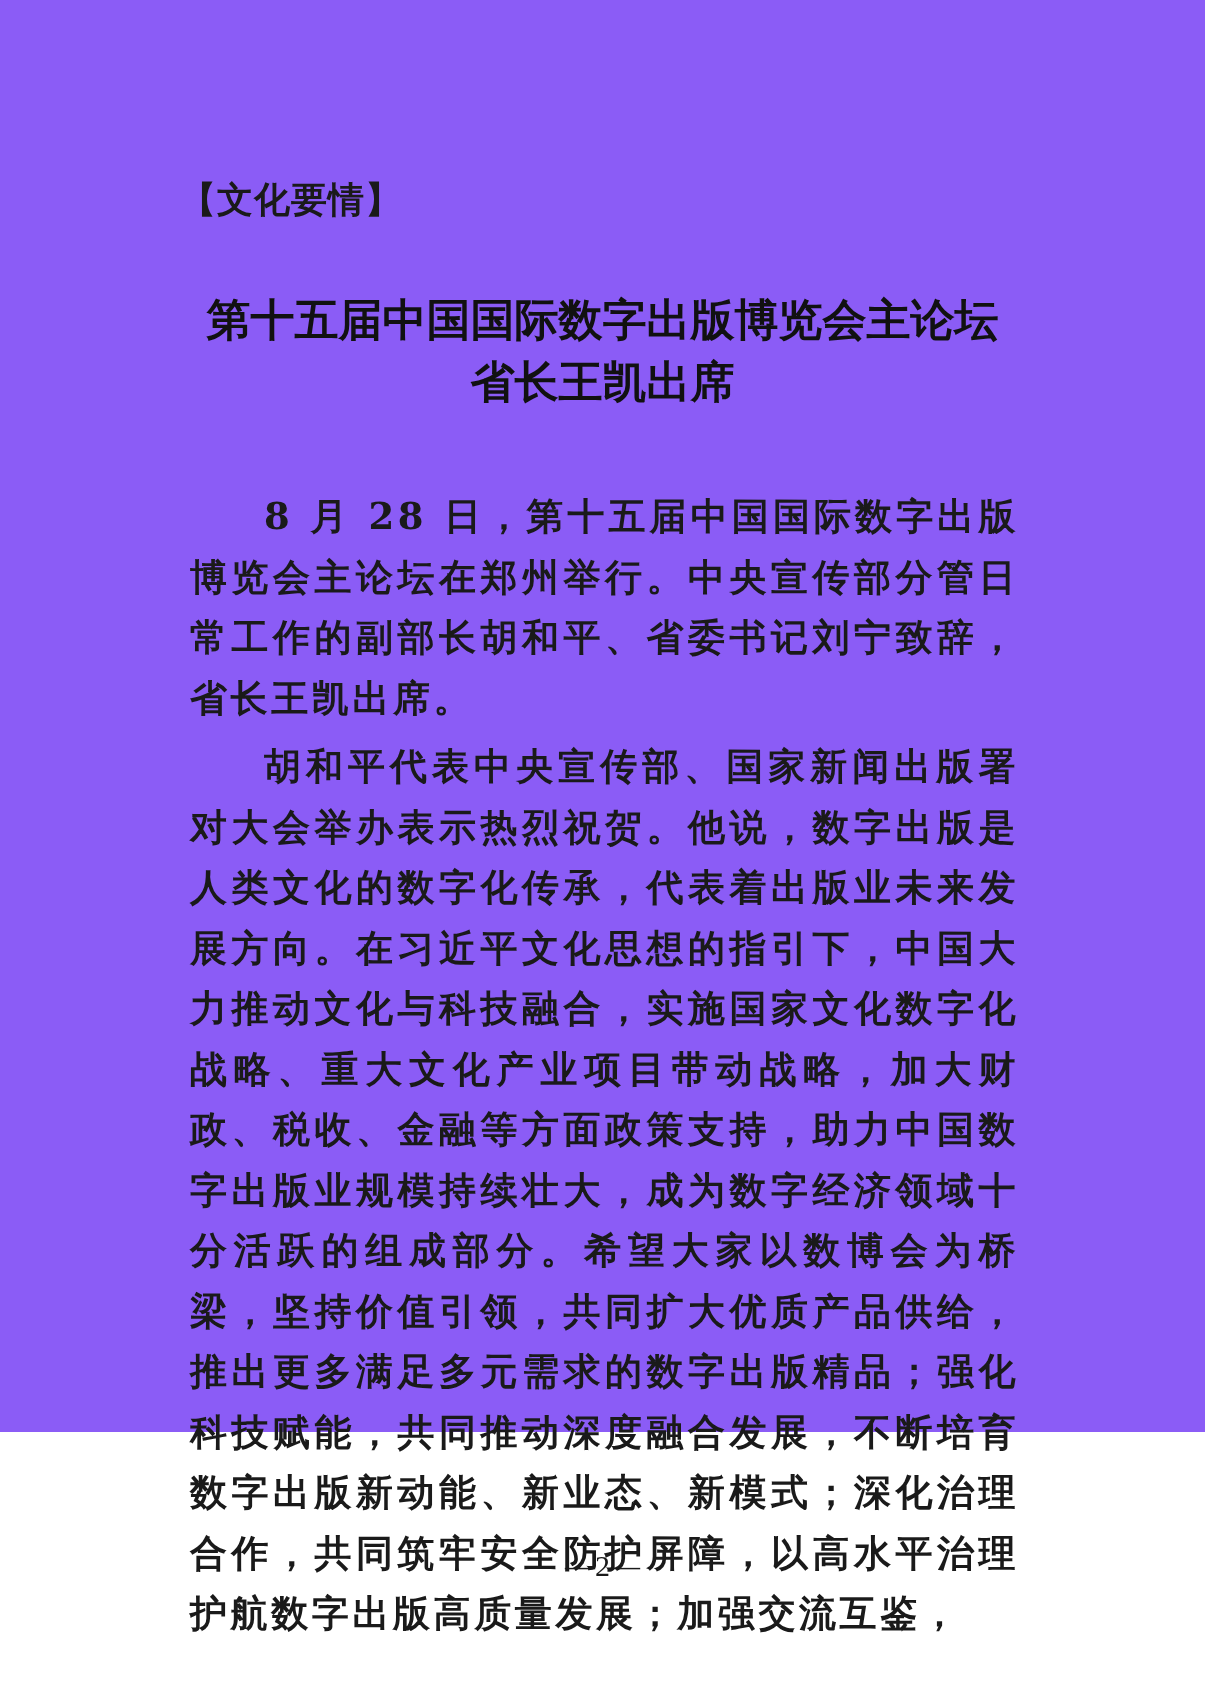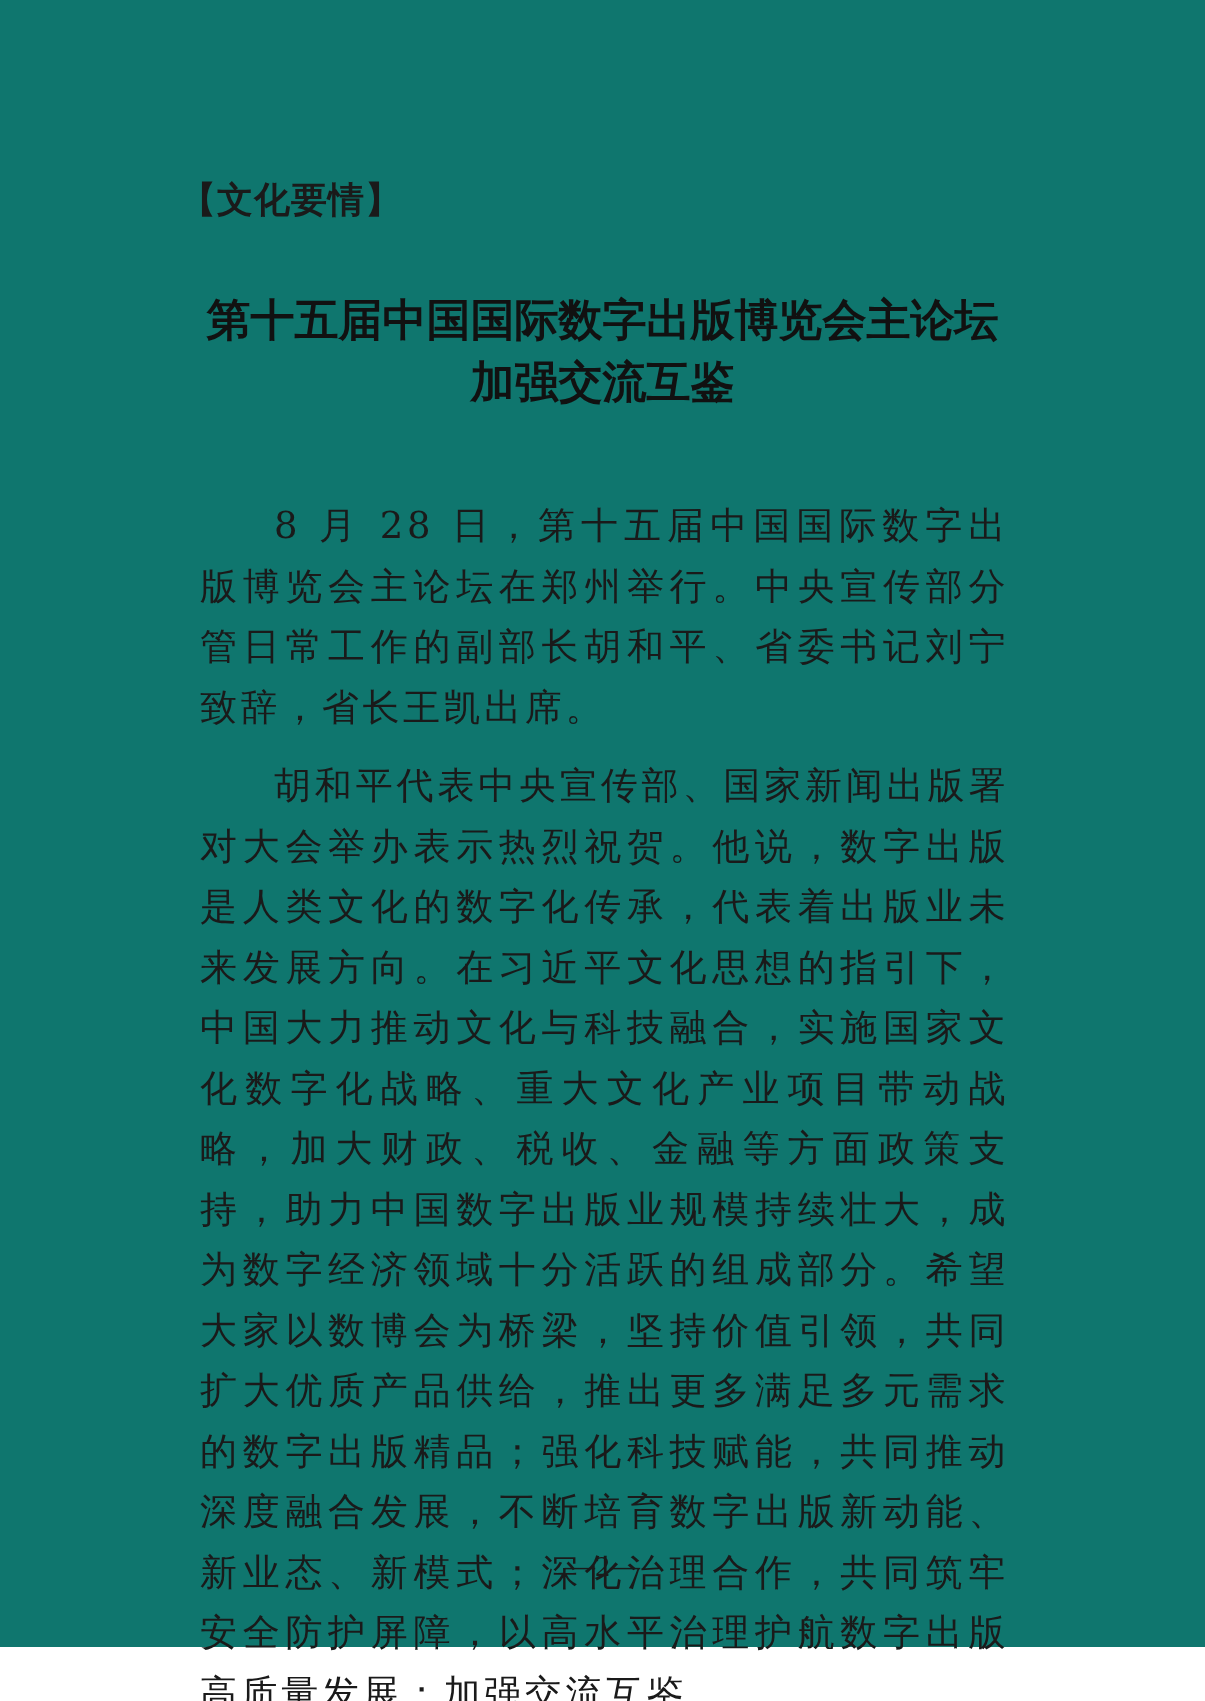--- a/index.html
+++ b/index.html
@@ -11,22 +11,22 @@
       width: 1205px;
       height: 1701px;
       position: relative;
       overflow: hidden;
       color: #1a1a1a;
     }
     .page {
       position: absolute;
       left: 0; top: 0;
       width: 1205px;
-      height: 1647px;
-      background: #0f766e;
+      height: 1432px;
+      background: #8b5cf6;
     }
     .section-tag {
       position: absolute;
       left: 180px;
       top: 178px;
       font-family: "DejaVu Sans", "Liberation Sans", sans-serif;
       font-size: 36px;
       font-weight: bold;
       line-height: 44px;
       letter-spacing: 1px;
@@ -52,47 +52,48 @@
       position: absolute;
       left: 182px;
       top: 478px;
       width: 845px;
       font-family: "DejaVu Serif", "Liberation Serif", serif;
       font-size: 37px;
       line-height: 60.5px;
       color: #1a1a1a;
     }
     .para {
-      margin: 18px;
+      margin: 8px;
       text-indent: 2em;
       text-align: justify;
       text-align-last: left;
       word-break: break-all;
       letter-spacing: 3.6px;
+      font-weight: bold;
     }
     .page-number {
       position: absolute;
       left: 0;
       width: 1205px;
       top: 1548px;
       text-align: center;
       font-family: "Liberation Serif", "DejaVu Serif", serif;
       font-size: 30px;
       line-height: 36px;
       color: #1a1a1a;
     }
   </style>
 </head>
 <body>
 
 <div class="page">
   <div class="section-tag">【文化要情】</div>
 
   <div class="title line1">第十五届中国国际数字出版博览会主论坛</div>
-  <div class="title line2">加强交流互鉴</div>
+  <div class="title line2">省长王凯出席</div>
 
   <div class="body-text">
     <p class="para">8 月 28 日，第十五届中国国际数字出版博览会主论坛在郑州举行。中央宣传部分管日常工作的副部长胡和平、省委书记刘宁致辞，省长王凯出席。</p>
     <p class="para">胡和平代表中央宣传部、国家新闻出版署对大会举办表示热烈祝贺。他说，数字出版是人类文化的数字化传承，代表着出版业未来发展方向。在习近平文化思想的指引下，中国大力推动文化与科技融合，实施国家文化数字化战略、重大文化产业项目带动战略，加大财政、税收、金融等方面政策支持，助力中国数字出版业规模持续壮大，成为数字经济领域十分活跃的组成部分。希望大家以数博会为桥梁，坚持价值引领，共同扩大优质产品供给，推出更多满足多元需求的数字出版精品；强化科技赋能，共同推动深度融合发展，不断培育数字出版新动能、新业态、新模式；深化治理合作，共同筑牢安全防护屏障，以高水平治理护航数字出版高质量发展；加强交流互鉴，</p>
   </div>
 
   <div class="page-number">—2—</div>
 </div>
 
 </body></html>

